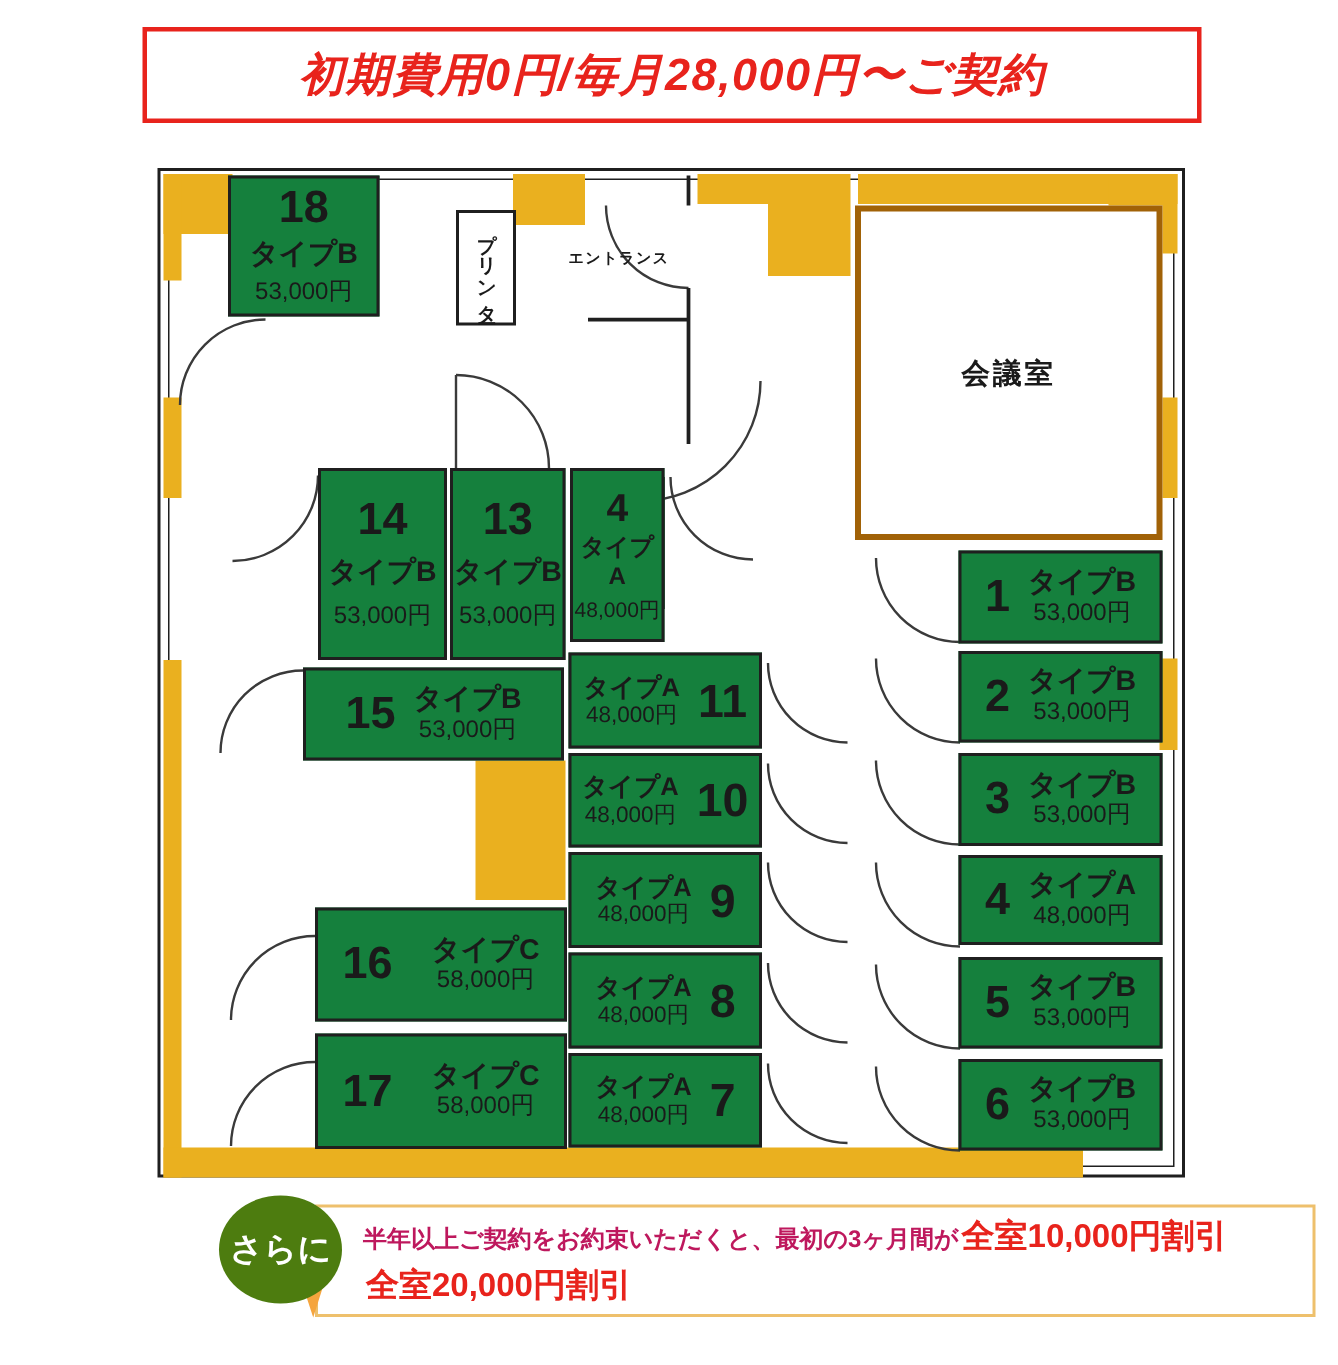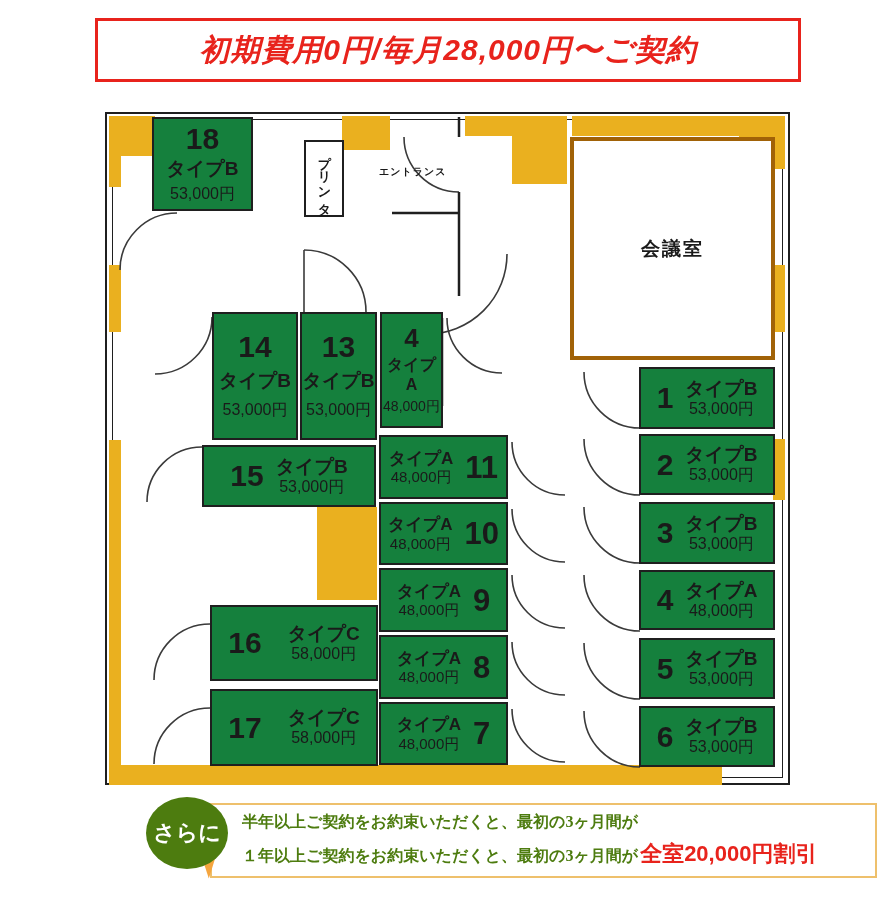--- a/index.html
+++ b/index.html
@@ -31,21 +31,21 @@
   .meeting span{font-size:19px;font-weight:bold;letter-spacing:2px;}
   .printer{position:absolute;left:197px;top:26px;width:40px;height:77px;border:2px solid #1f1f1f;box-sizing:border-box;
            display:flex;align-items:center;justify-content:center;z-index:3;background:#fff;}
   .printer span{writing-mode:vertical-rl;font-size:13px;font-weight:bold;letter-spacing:1px;}
   .entrance-label{position:absolute;left:272px;top:51px;z-index:3;font-size:10px;font-weight:bold;letter-spacing:1px;}
   .plan svg{position:absolute;left:0;top:0;z-index:1;}
   
   .promo-box{position:absolute;left:210px;top:803px;width:667px;height:75px;border:2px solid #eec06c;box-sizing:border-box;
              display:flex;flex-direction:column;justify-content:space-evenly;padding-left:30px;background:#fff;}
   .promo-line{display:flex;align-items:baseline;white-space:nowrap;}
-  .pl-text{font-size:16px;font-weight:bold;color:#4d7c0f;font-family:Liberation Serif, serif;}
+  .pl-text{font-size:16px;font-weight:bold;color:#be185d;}
   .pl-red{font-size:22px;font-weight:bold;color:#e8231c;margin-left:2px;}
   .bubble{position:absolute;left:146px;top:797px;width:82px;height:72px;background:#4d7c0f;border-radius:50%;
           display:flex;align-items:center;justify-content:center;z-index:5;}
   .bubble span{color:#fff;font-size:22px;font-weight:bold;}
   .bubble-tail{position:absolute;left:204px;top:848px;width:0;height:0;z-index:4;
                border-top:28px solid #f5a53e;border-right:20px solid transparent;transform:rotate(-18deg);}
 </style>
 </head>
 <body>
 
@@ -244,22 +244,22 @@
     <span class="info">
         <span class="type">タイプB</span>
         <span class="price">53,000円</span>
       </span>
   </div>
 </div>
 
 <div class="promo-box">
   <div class="promo-line">
     <span class="pl-text">半年以上ご契約をお約束いただくと、最初の3ヶ月間が</span>
+    <span class="pl-red">全室10,000円割引</span>
   </div>
   <div class="promo-line">
-    <span class="pl-text">１年以上ご契約をお約束いただくと、最初の3ヶ月間が</span>
     <span class="pl-red">全室20,000円割引</span>
   </div>
 </div>
 <div class="bubble-tail"></div>
 <div class="bubble">
   <span>さらに</span>
 </div>
 
 </body></html>

